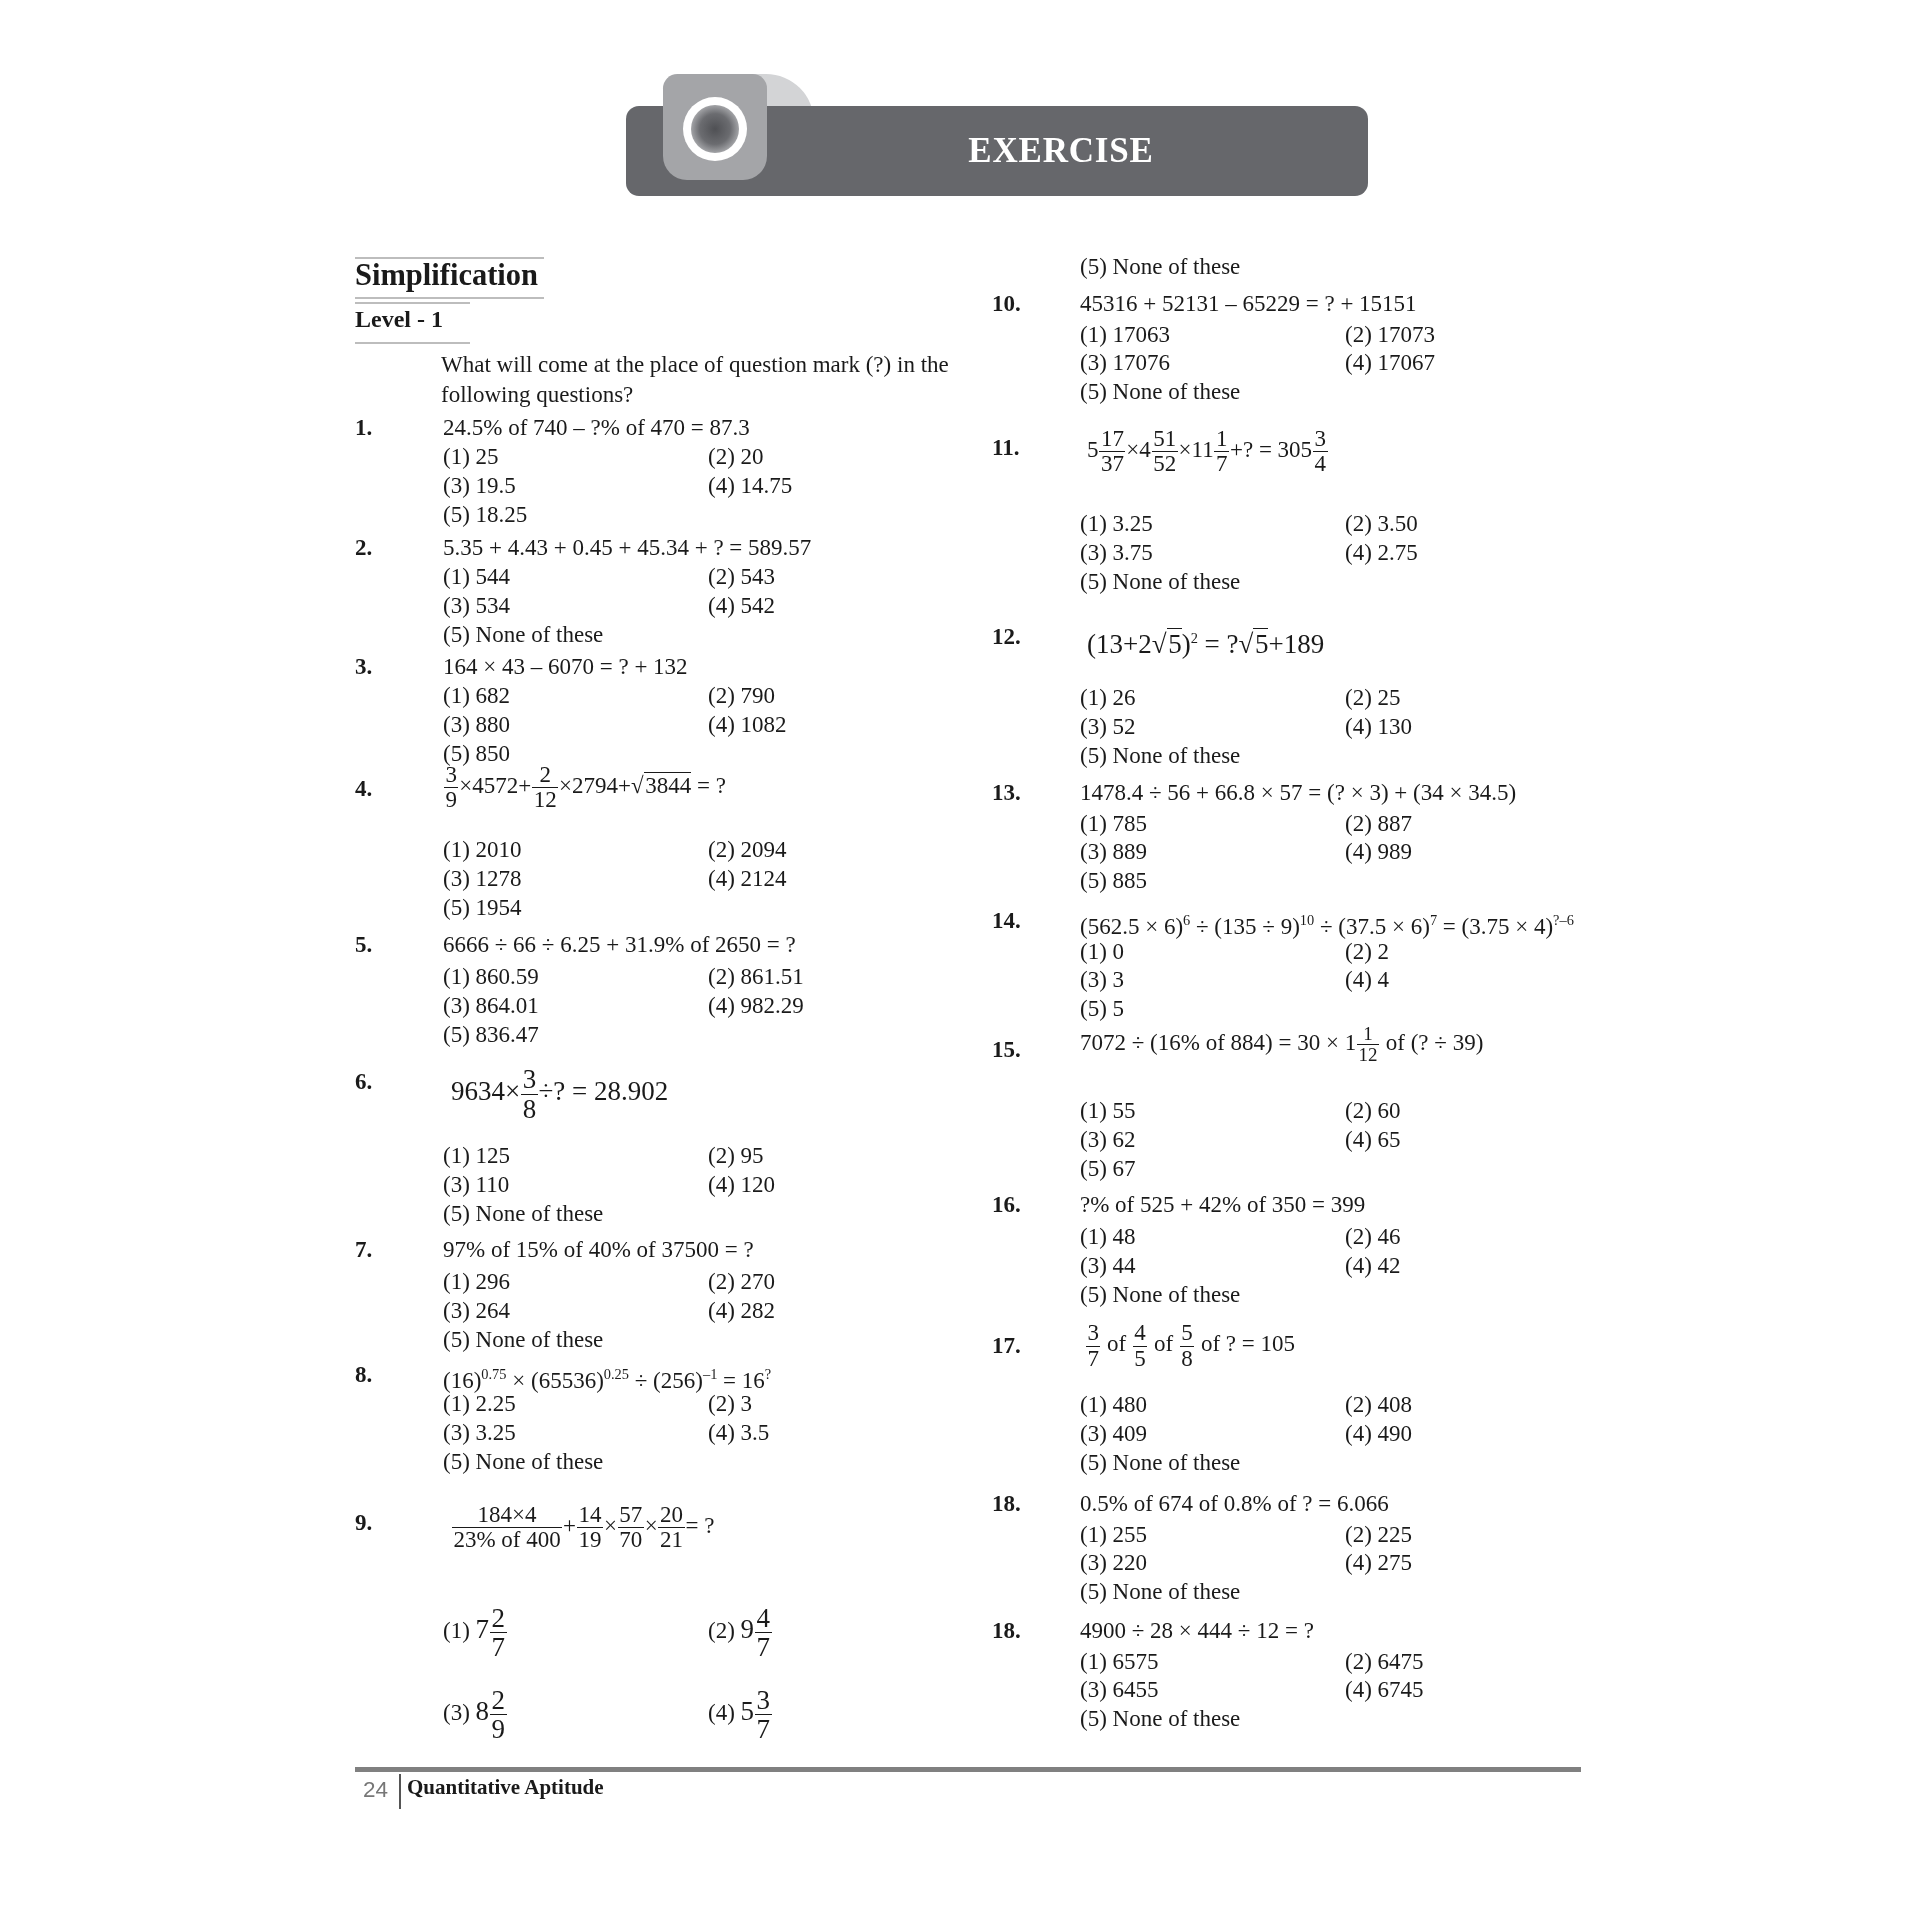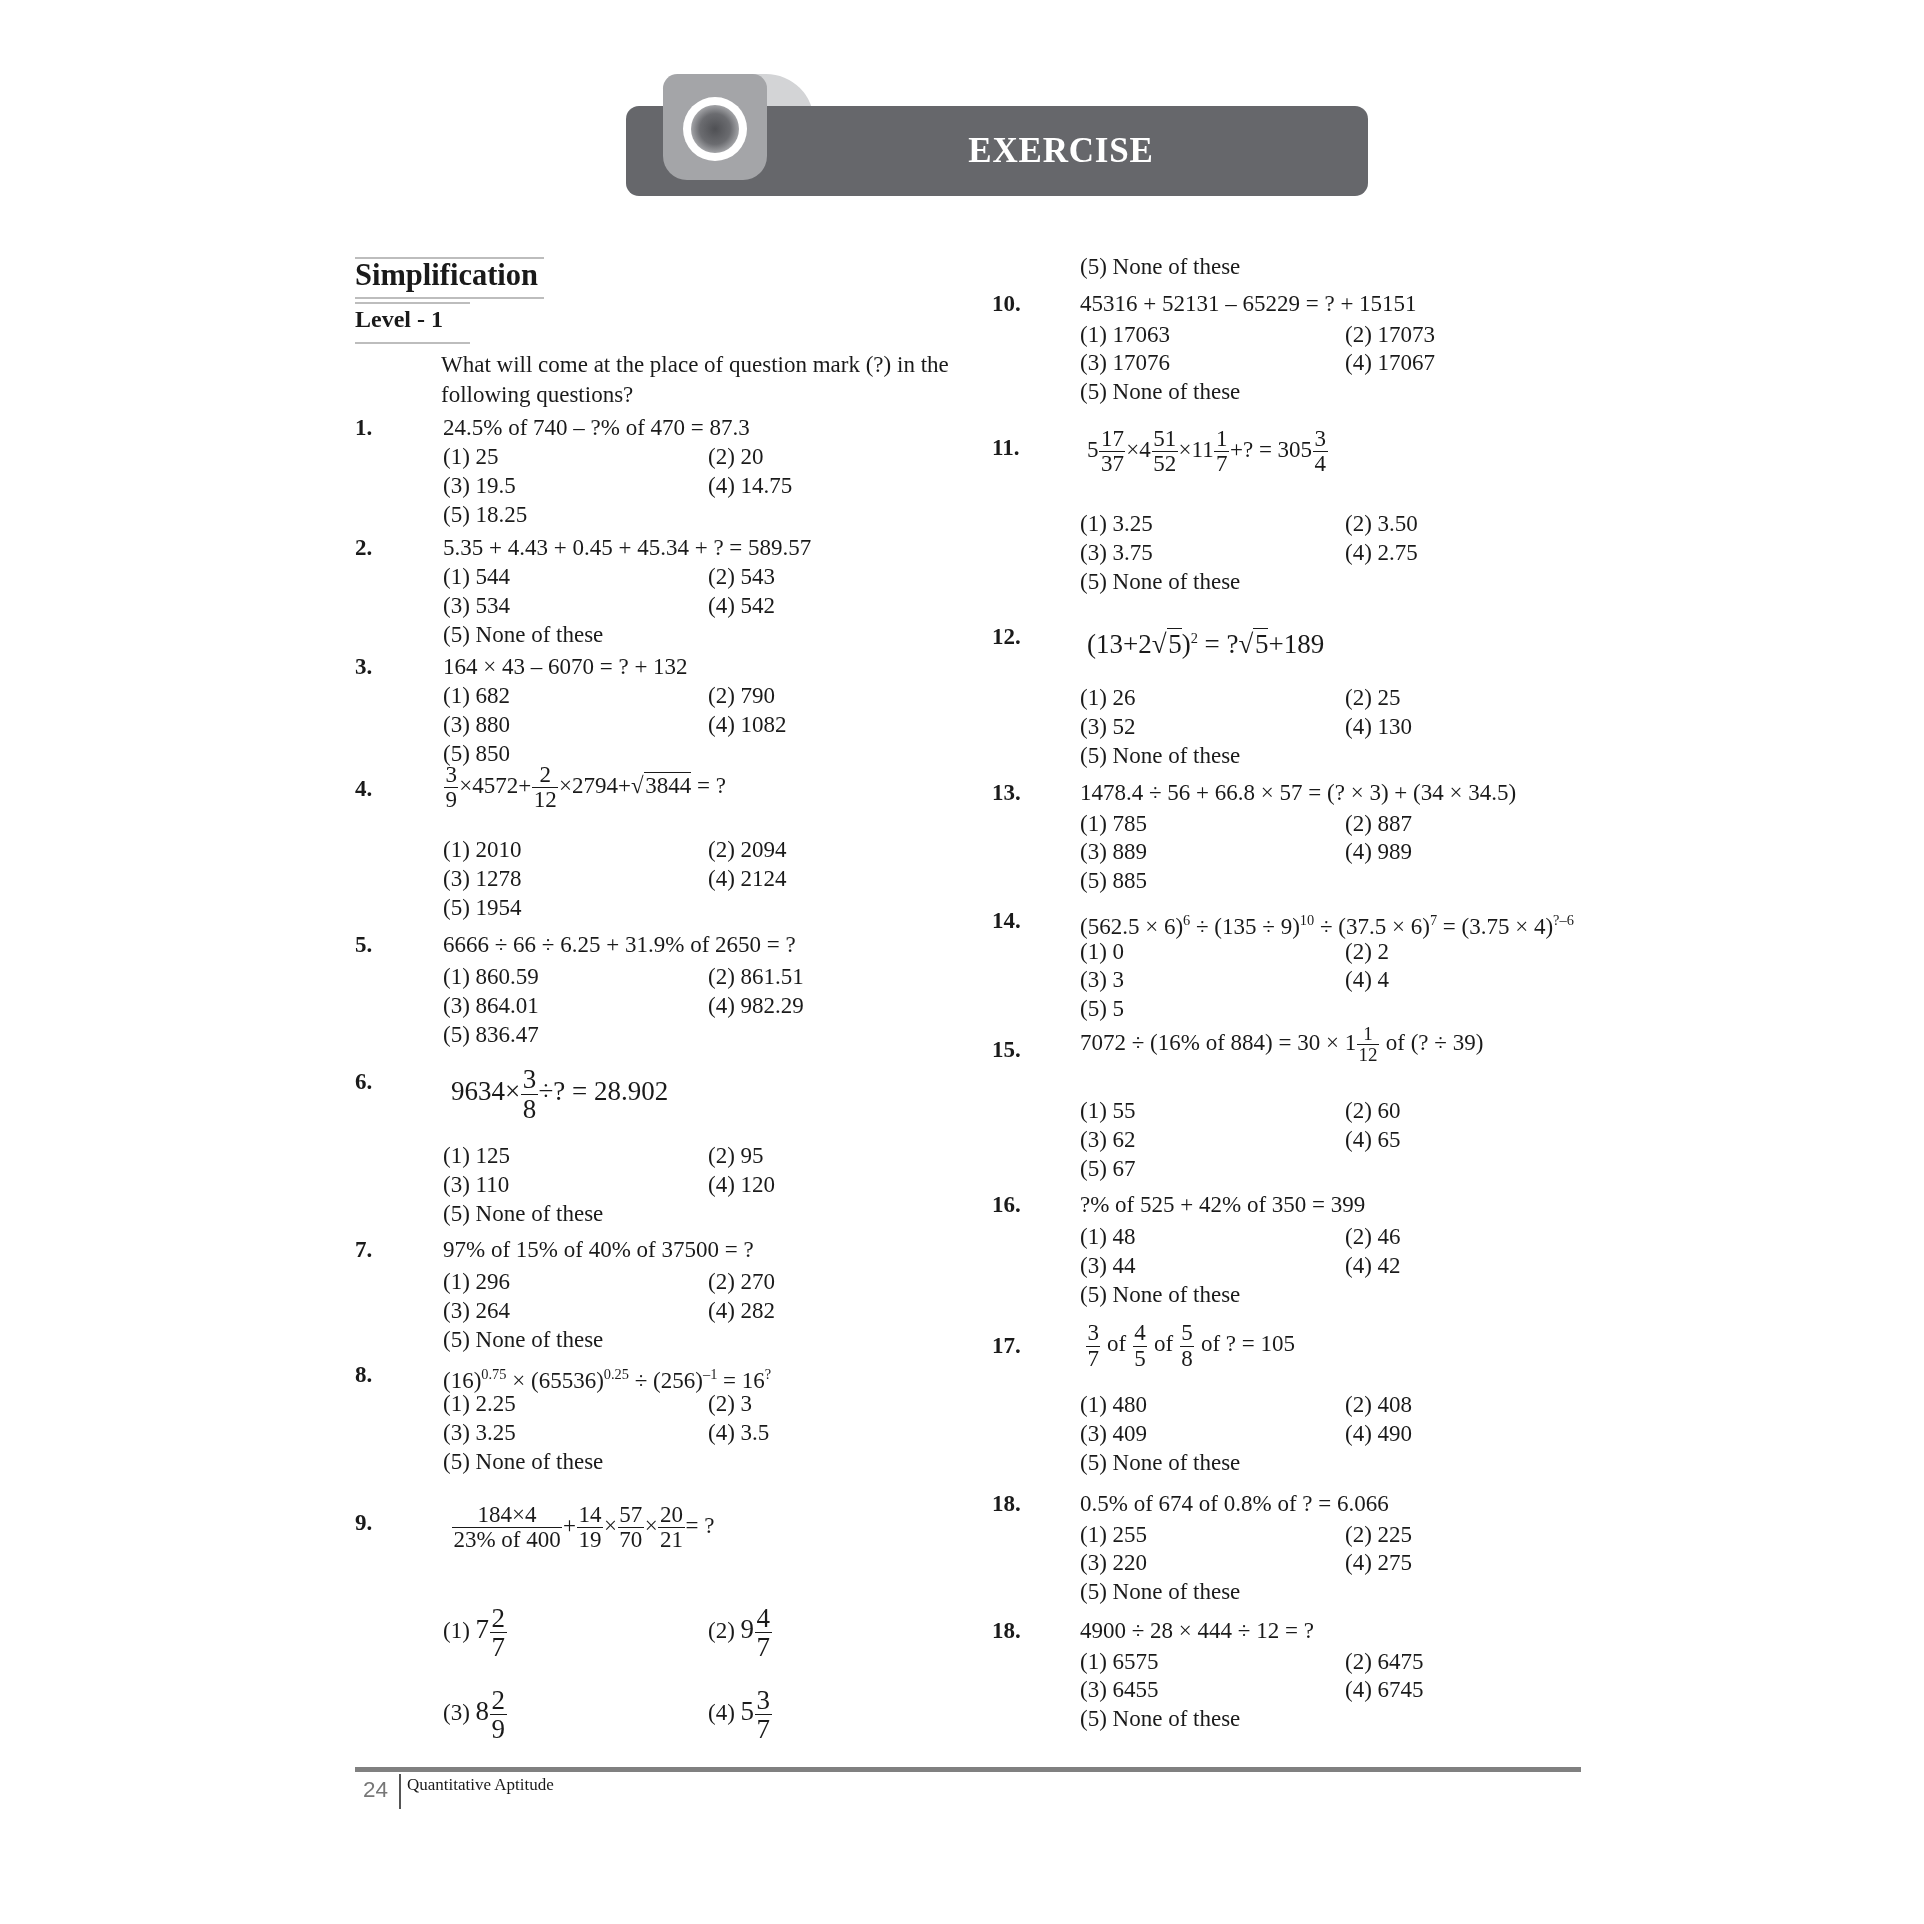--- a/index.html
+++ b/index.html
@@ -40,21 +40,21 @@
   .frac .n { display:block; border-bottom:1.6px solid #1a1a1a; padding:0 1.6px; }
   .frac .d { display:block; padding:0 1.6px; }
   .big { font-size:27px; }
   .sqrt { border-top:1.6px solid #1a1a1a; padding-left:1.6px; }
   sup { font-size:14.4px; }
 
   
   .footer-rule { position:absolute; left:355px; top:1767px; width:1226px; height:4.8px; background:#808080; }
   .page-num { position:absolute; left:363px; top:1777px; font-family:"Liberation Sans", sans-serif; font-size:22.5px; color:#777; }
   .footer-sep { position:absolute; left:399px; top:1774px; width:2.4px; height:35px; background:#555; }
-  .footer-title { position:absolute; left:407px; top:1775px; font-size:17px; font-weight:normal; }
+  .footer-title { position:absolute; left:407px; top:1775px; font-size:21px; font-weight:bold; }
 </style>
 </head>
 <body>
 
 <div class="roll-back"></div>
 <div class="banner">
   <div class="banner-title">EXERCISE</div>
 </div>
 <div class="roll"></div>
 <div class="roll-hole"></div>

